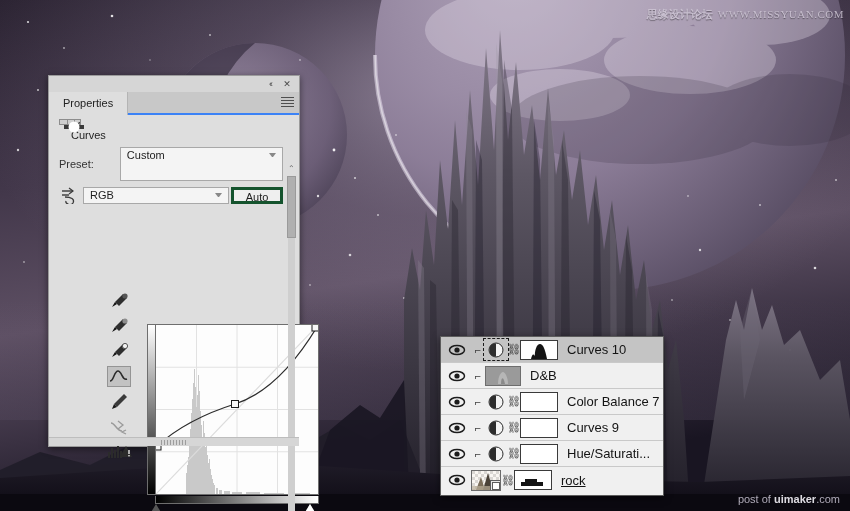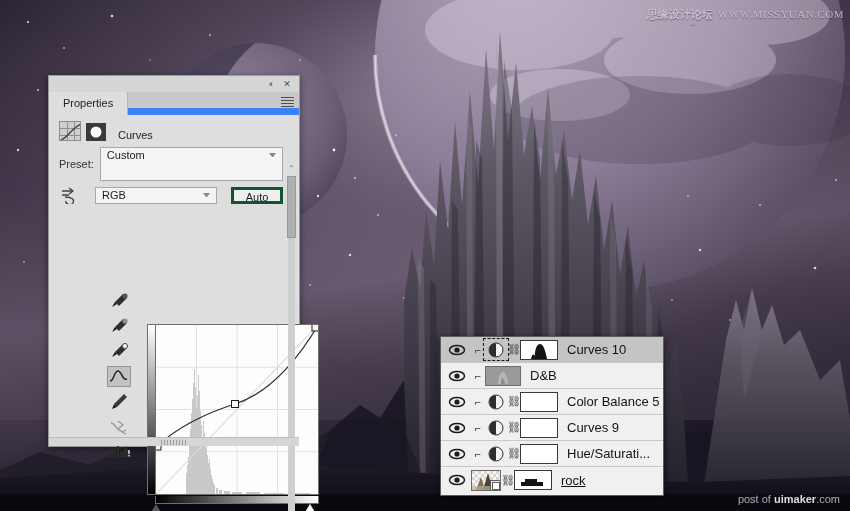--- a/index.html
+++ b/index.html
@@ -41,62 +41,62 @@
     font-size:11px; color:#2a2a2a;
   }
   .pp-topbar { height:16px; background:#d6d6d6; position:relative; }
   .pp-topbar .tb-btn {
     position:absolute; top:2px; width:14px; height:12px;
     font-size:9px; color:#4a4a4a; text-align:center; line-height:12px; cursor:pointer;
   }
   .tb-collapse { right:22px; letter-spacing:-2px; }
   .tb-close { right:5px; font-size:10px; }
 
-  .pp-tabrow { height:23px; background:#c8c8c8; position:relative; border-bottom:7px solid #3b82f6; }
+  .pp-tabrow { height:23px; background:#c8c8c8; position:relative; border-bottom:2px solid #3b82f6; }
   .pp-tab {
     position:absolute; left:0; top:0; height:23px; padding:0 14px;
     background:#dedede; line-height:23px; font-size:11px; color:#222;
     border-right:1px solid #b4b4b4; cursor:pointer;
   }
   .pp-menu {
     position:absolute; right:5px; top:5px; width:13px; height:12px; cursor:pointer;
   }
   .pp-menu i { display:block; height:1px; background:#4e4e4e; margin-bottom:2px; }
 
   .pp-body { background:#dedede; height:calc(100% - 39px); position:relative; }
 
-  .pp-head { display:flex; align-items:flex-end; height:26px; padding:4px 0 0 10px; }
+  .pp-head { display:flex; align-items:flex-start; height:26px; padding:4px 0 0 10px;flex-direction:column; }
   .curve-icn {
     width:22px; height:20px; background:#cfcfcf; border:1px solid #8d8d8d;
     position:relative; overflow:hidden;
   }
   .curve-icn .gl { position:absolute; background:#8e8e8e; }
   .mask-icn {
     width:20px; height:18px; background:#3a3a3a; margin-left:5px; position:relative;
   }
   .mask-icn::after {
     content:""; position:absolute; left:50%; top:50%; transform:translate(-50%,-50%);
     width:11px; height:11px; border-radius:50%; background:#fff;
   }
   .pp-head .ttl { margin-left:12px; font-size:11px; color:#1e1e1e; }
 
   
-  .row { display:flex; align-items:center; padding:0 16px 0 10px; margin-top:6px; }
+  .row { display:flex; align-items:center; padding:0 16px 0 10px; margin-top:6px;gap:20px; }
   .lbl { font-size:11px; color:#333; margin-right:6px; }
   .sel {
     flex:1; height:34px; background:#f4f4f4; border:1px solid #a8a8a8;
     font-size:11px; line-height:15px; padding-left:6px; position:relative; color:#1d1d1d;
     cursor:pointer;
   }
   .sel .cv {
     position:absolute; right:6px; top:5px; width:7px; height:5px;
     border-left:3px solid transparent; border-right:3px solid transparent;
     border-top:4px solid #888;
   }
-  .row2 { display:flex; align-items:center; padding:0 16px 0 10px; margin-top:5px; gap:14px; }
+  .row2 { display:flex; align-items:center; padding:0 16px 0 10px; margin-top:5px; gap:2px; }
   .oia { width:22px; height:18px; position:relative; flex:none; }
   .sel-rgb { width:118px; height:17px; }
   .btn-auto {
     width:52px; height:17px; background:#efefef; border:3px solid #14532d;
     font-size:11px; text-align:center; line-height:15px; color:#1d1d1d; cursor:pointer;
   }
 
   
   .toolcol {
     position:absolute; left:57px; top:176px; width:26px;
@@ -617,21 +617,21 @@
         <circle cx="8" cy="5" r="2.6" fill="#1c1c1c"></circle>
       </g>
         </svg>
     </div>
     <div class="clipArrow">⌐</div>
     <div class="adjThumb">
       <div class="circ"></div>
     </div>
     <div class="linkIcn">⛓</div>
     <div class="maskThumb"></div>
-    <div class="lname">Color Balance 5</div>
+    <div class="lname">Color Balance 7</div>
   </div>
 
   <div class="lrow">
     <div class="eye">
       <svg width="28" height="26">
           <g transform="translate(6,8)">
         <ellipse cx="8" cy="5" rx="7.5" ry="4.6" fill="none" stroke="#1c1c1c" stroke-width="1.5"></ellipse>
         <circle cx="8" cy="5" r="2.6" fill="#1c1c1c"></circle>
       </g>
         </svg>

